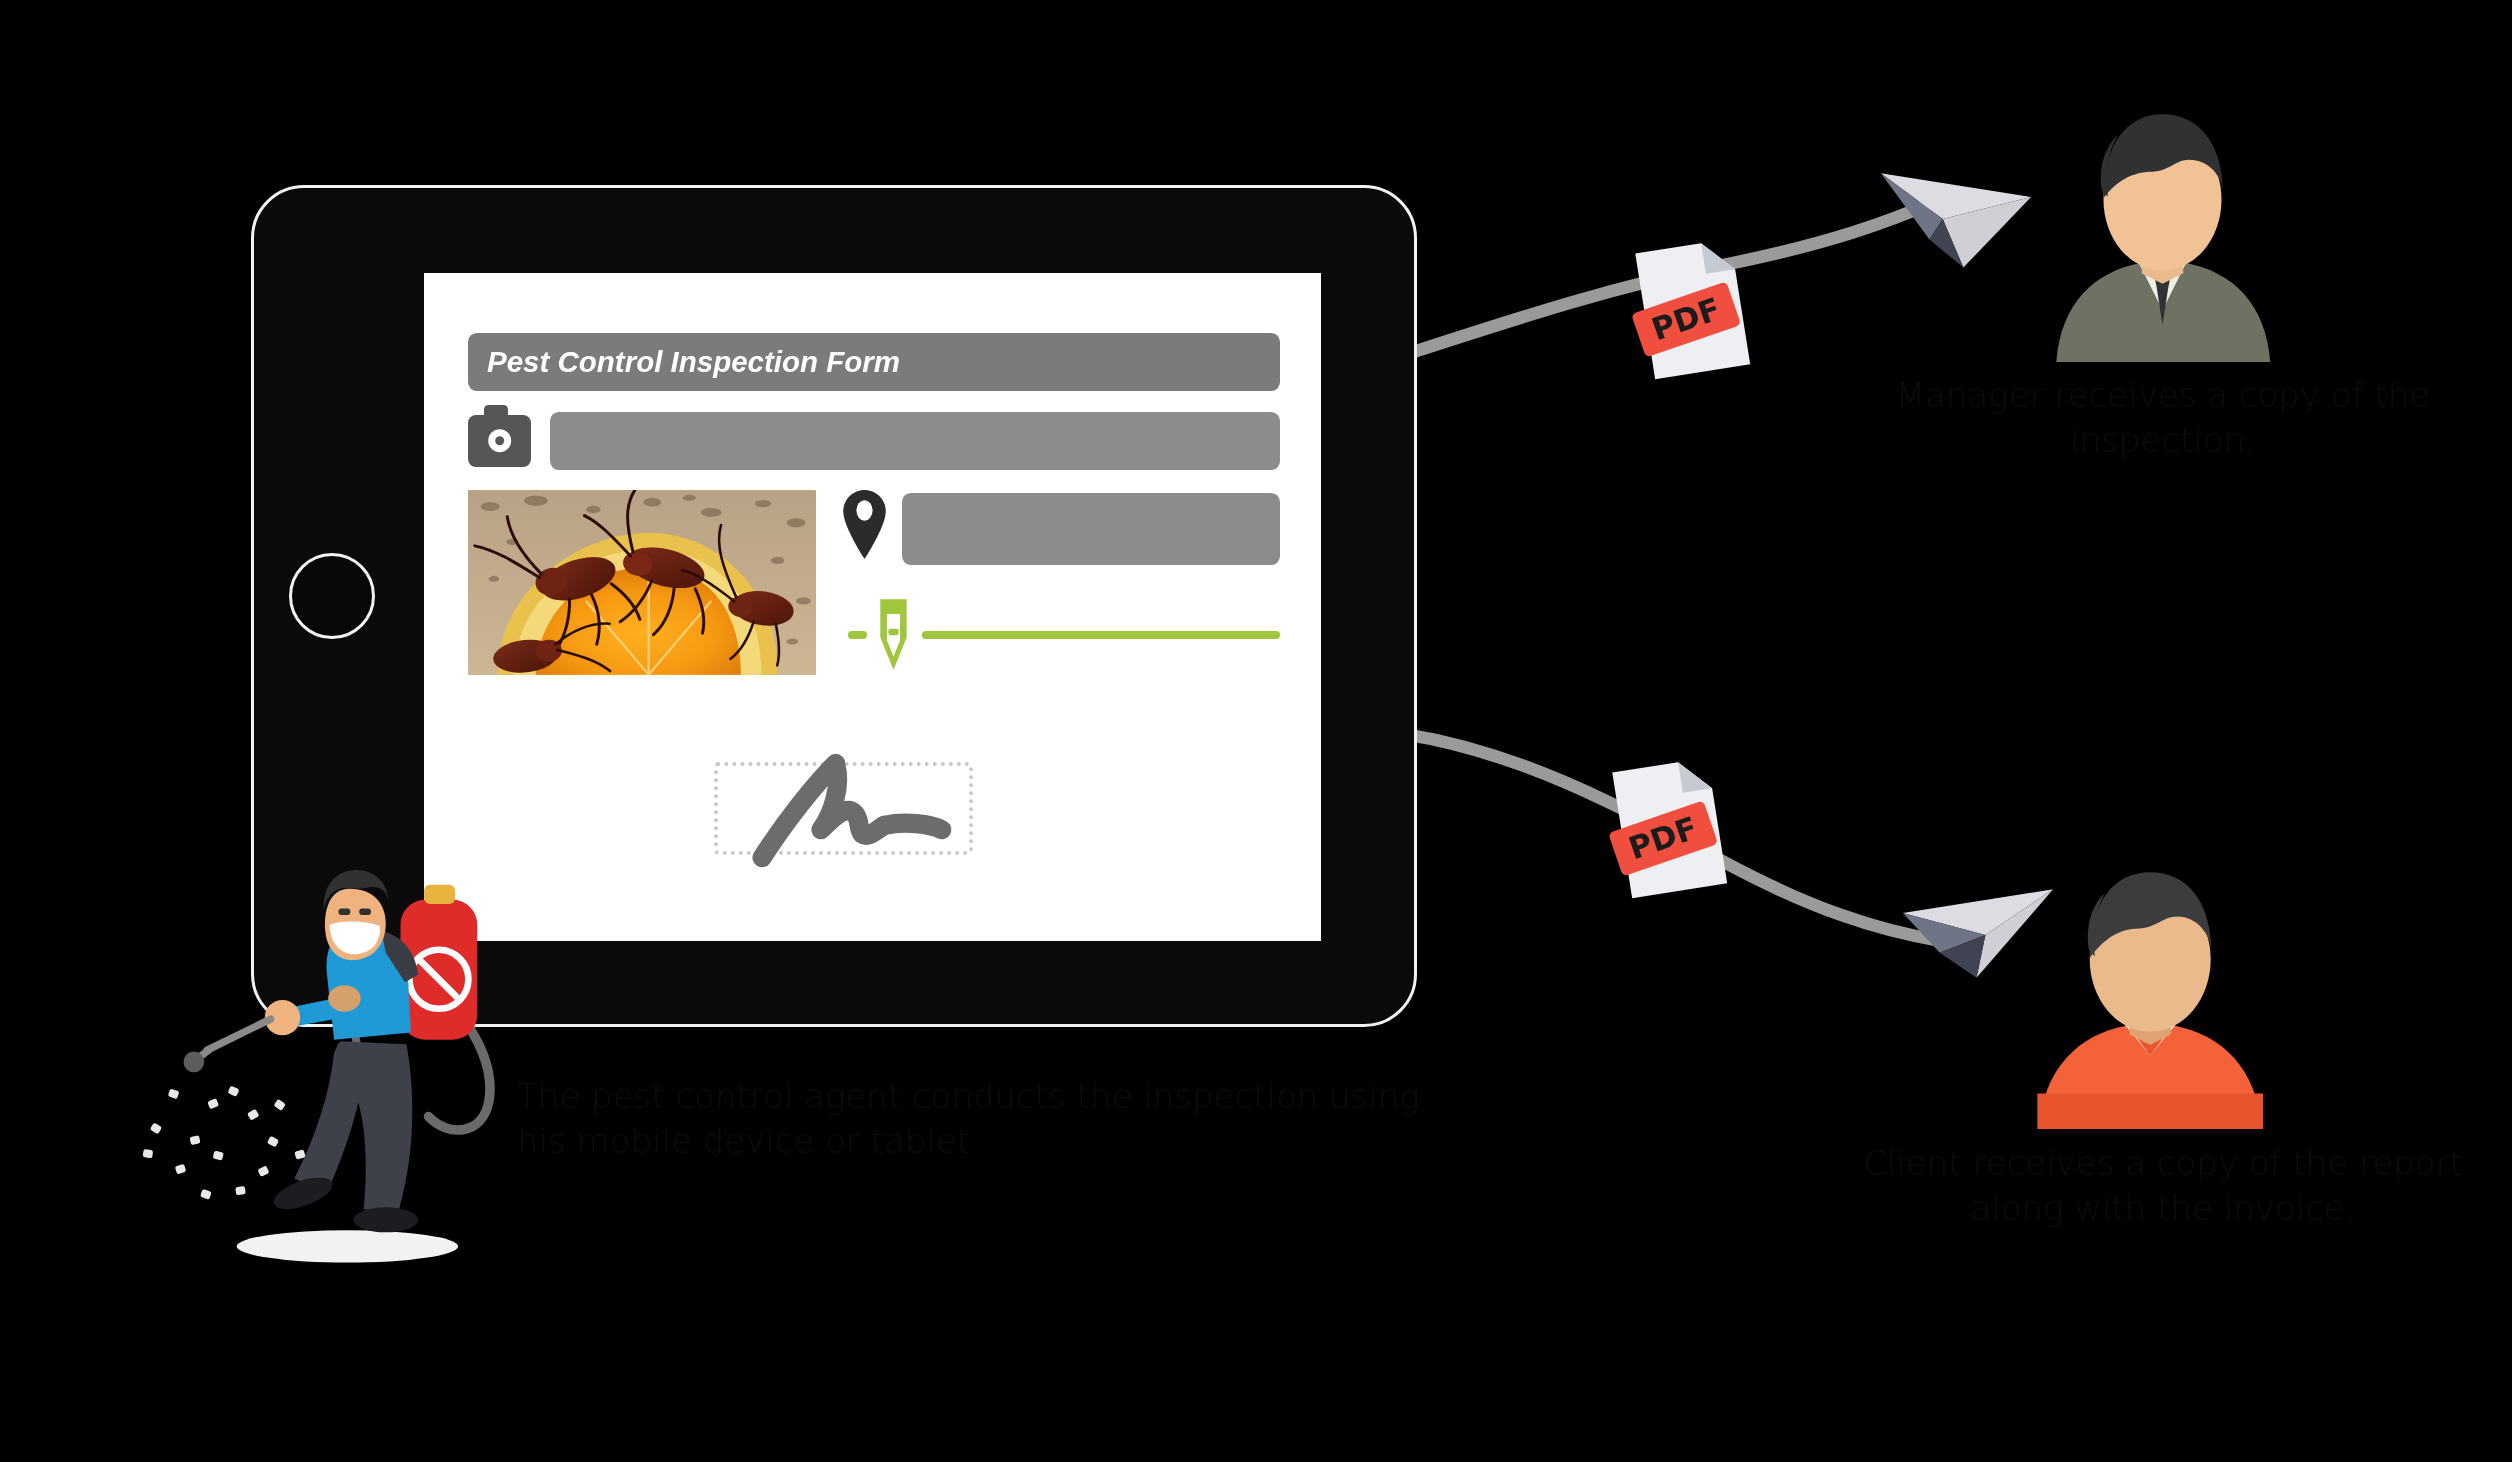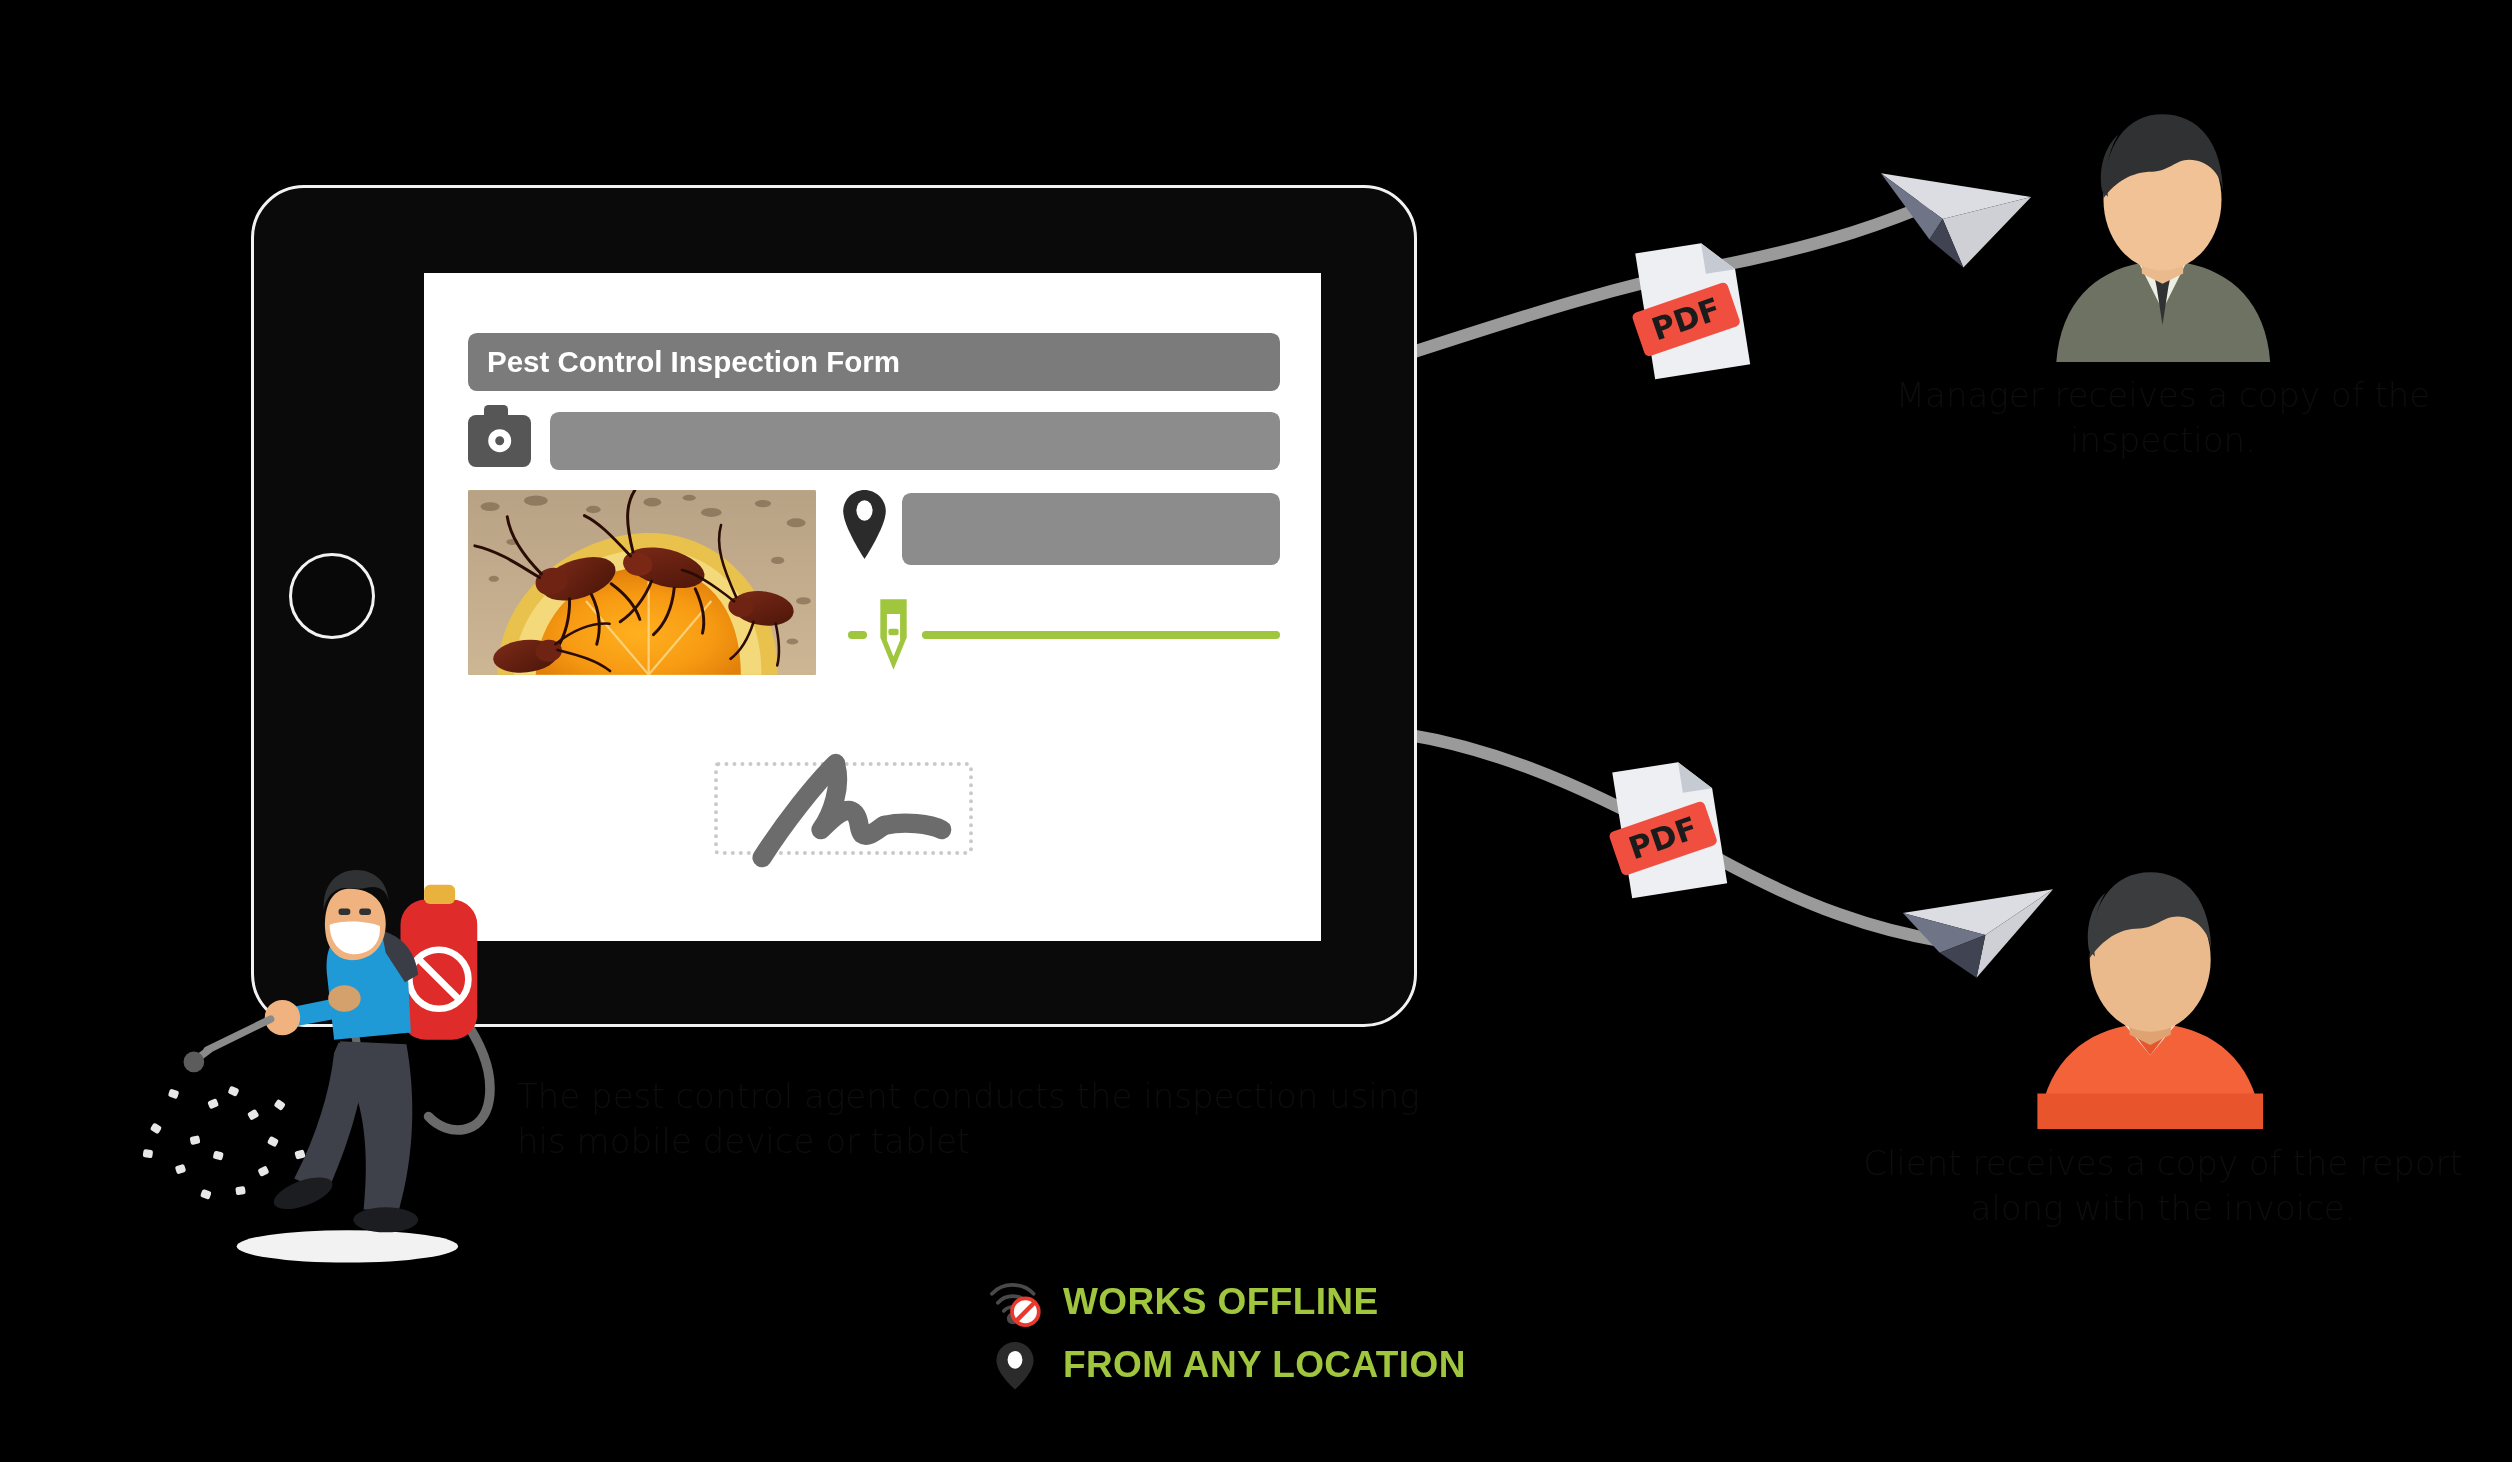--- a/index.html
+++ b/index.html
@@ -29,21 +29,21 @@
   .lm-check:after{content:"";position:absolute;left:1.5px;top:-0.7px;width:3px;height:5.9px;
                   border:solid #a0c63e;border-width:0 1.6px 1.6px 0;transform:rotate(42deg);}
   #logo-text{color:#fff;font-size:55px;letter-spacing:-1.5px;margin-left:4.4px;line-height:1;
              font-family:"DejaVu Sans",sans-serif;}
   #logo-text b{font-weight:400;}
   #logo-text span{font-weight:300;opacity:.97;}
 
   
   #form-title{margin-top:19px;height:58px;background:#7b7b7b;border-radius:8.9px;
               display:flex;align-items:center;padding-left:19px;box-sizing:border-box;
-              color:#fff;font-size:29.5px;font-weight:bold;}
+              color:#fff;font-size:29.5px;font-weight:bold;font-style:italic;}
 
   
   #camera-row{margin-top:20.7px;display:flex;align-items:center;gap:19px;}
   #camera-icon{width:63px;height:52px;background:#565656;border-radius:8px;position:relative;flex:none;}
   #camera-icon:before{content:"";position:absolute;left:16px;top:-9.6px;width:23.6px;height:11.8px;
                       background:#565656;border-radius:4.4px 4.4px 0 0;}
   #camera-icon:after{content:"";position:absolute;left:50%;top:50%;transform:translate(-50%,-50%);
                      width:23.6px;height:23.6px;border:7.4px solid #fff;border-radius:50%;box-sizing:border-box;}
   #photo-field{flex:1;height:58px;background:#8c8c8c;border-radius:8.9px;}
 
@@ -357,39 +357,15 @@
         <rect x="206" y="348" width="13" height="11" rx="3" transform="rotate(34 206 348)"></rect>
         <rect x="228" y="420" width="13" height="11" rx="3" transform="rotate(-16 228 420)"></rect>
       </g>
     </svg>
   </div>
 
   <div class="caption" id="cap-agent">The pest control agent conducts the inspection using his mobile device or tablet</div>
   <div class="caption" id="cap-manager">Manager receives a copy of the inspection.</div>
   <div class="caption" id="cap-client">Client receives a copy of the report along with the invoice.</div>
 
-  <div id="badges">
-
-    <div class="badge">
-      <svg class="badge-icon" viewBox="0 0 70 70">
-        <g fill="none" stroke="#4a4a4a" stroke-width="5" stroke-linecap="round">
-          <path d="M4,24 C18,8 46,8 60,24"></path>
-          <path d="M12,36 C22,24 42,24 52,36"></path>
-          <path d="M20,47 C26,40 38,40 44,47"></path>
-        </g>
-        <circle cx="32" cy="57" r="8" fill="#4a4a4a"></circle>
-        <circle cx="49" cy="48" r="18" fill="#fff" stroke="#e8392c" stroke-width="5"></circle>
-        <path d="M37,60 L61,36" stroke="#e8392c" stroke-width="6" stroke-linecap="round"></path>
-      </svg>
-      <span class="badge-label">WORKS OFFLINE</span>
-    </div>
-
-    <div class="badge">
-      <svg class="badge-icon" viewBox="0 0 70 70">
-        <path d="M35,4 C21,4 10,15 10,29 C10,47 35,68 35,68 C35,68 60,47 60,29 C60,15 49,4 35,4 Z" fill="#2b2b2b"></path>
-        <ellipse cx="35" cy="28" rx="10" ry="12" fill="#fff"></ellipse>
-      </svg>
-      <span class="badge-label">FROM ANY LOCATION</span>
-    </div>
-  </div>
 
 </div>
 
 
 </body></html>

